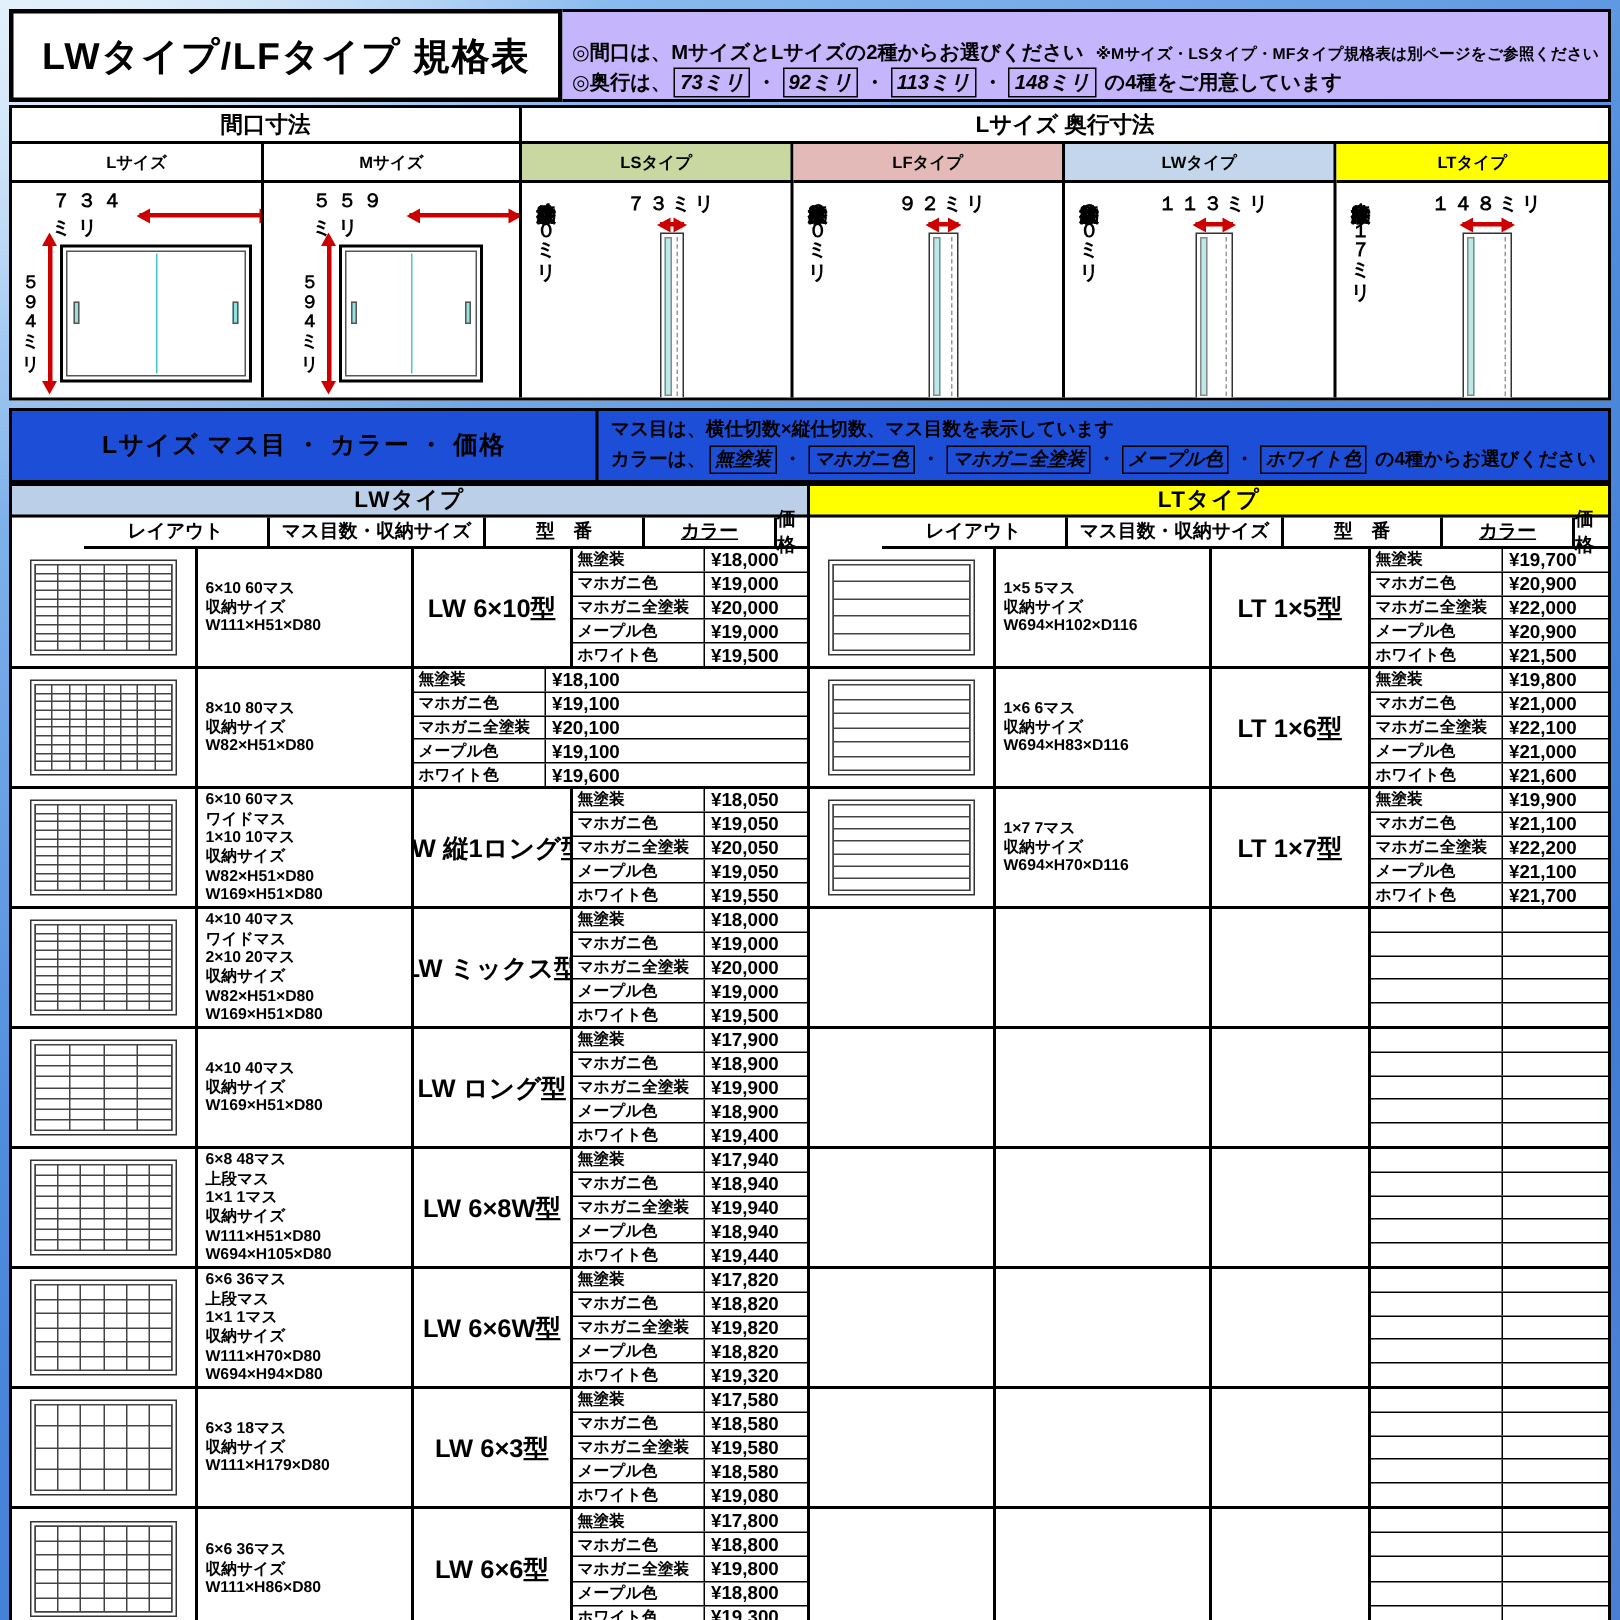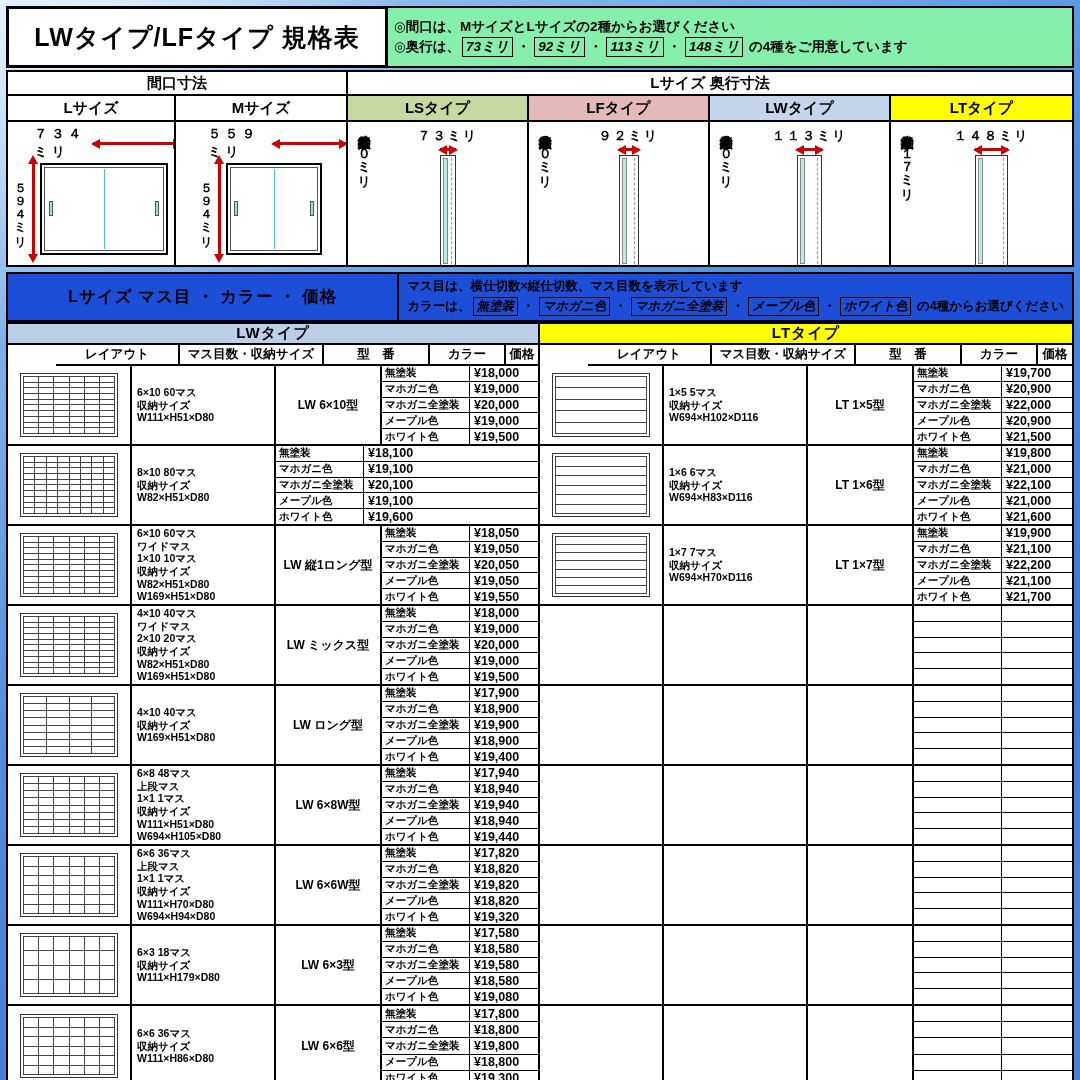--- a/index.html
+++ b/index.html
@@ -11,37 +11,37 @@
       linear-gradient(150deg,#cfe7f8 0%,#8abbee 14%,#4f8cdd 45%,#2e6bcd 100%);
     font-family:"Liberation Sans","DejaVu Sans",sans-serif;color:#000;
   }
   .wrap{position:absolute;top:6px;left:6px;width:1068px;}
   .vtext{writing-mode:vertical-rl;text-orientation:upright;}
 
   
   .topbar{display:flex;height:62px;}
   .title-box{width:382px;background:#fff;border:3px solid #000;box-sizing:border-box;
     display:flex;align-items:center;justify-content:center;font-size:25px;font-weight:bold;letter-spacing:1px;}
-  .notes-box{flex:1;background:#86efac;border:2px solid #000;border-left:none;box-sizing:border-box;
-    padding:18px 6px;display:flex;flex-direction:column;justify-content:center;gap:1px;}
+  .notes-box{flex:1;background:#c4b5fd;border:2px solid #000;border-left:none;box-sizing:border-box;
+    padding:18px 6px;display:flex;flex-direction:column;justify-content:space-between;gap:1px;}
   .nline{display:flex;align-items:baseline;font-weight:bold;font-size:13.5px;white-space:nowrap;}
   .nsub{font-size:10.5px;margin-left:8px;font-weight:bold;}
   .nbox{border:1px solid #000;padding:0 3px;margin:0 2px;font-style:italic;}
   .nsep{margin:0 2px;}
 
   
   .dims{margin-top:2px;height:197px;background:#fff;border:2px solid #000;box-sizing:border-box;
     display:grid;grid-template-columns:168px 172px 181px 181px 181px 181px;grid-template-rows:24px 26px 1fr;}
   .dcell{border-right:2px solid #000;border-bottom:2px solid #000;box-sizing:border-box;
     display:flex;align-items:center;justify-content:center;font-weight:bold;overflow:hidden;}
   .dcell.lastcol{border-right:none;}
   .dcell.lastrow{border-bottom:none;}
   .d-span2{grid-column:1/3;font-size:15px;}
   .d-span4{grid-column:3/7;font-size:15px;}
-  .d-sub{font-size:15px;}
+  .d-sub{font-size:11px;}
   .diag{display:block;position:relative;}
 
   .front-cell{height:100%;display:flex;flex-direction:column;align-items:center;padding-top:3px;box-sizing:border-box;}
   .front-top{display:flex;flex-direction:row;align-items:center;margin-left:32px;}
   .fw-label{font-size:13px;font-weight:bold;letter-spacing:4px;}
   .front-body{display:flex;align-items:center;margin-top:2px;}
   .fh-label{font-size:12px;font-weight:bold;line-height:1;letter-spacing:1px;}
   .arr-h{position:relative;height:3px;background:#cc0000;margin:3px 0 2px;}
   .arr-h::before{content:"";position:absolute;left:-2px;top:-3.5px;border:5px solid transparent;border-left:none;border-right:9px solid #cc0000;}
   .arr-h::after{content:"";position:absolute;right:-2px;top:-3.5px;border:5px solid transparent;border-right:none;border-left:9px solid #cc0000;}
@@ -70,29 +70,29 @@
 
   
   .pricing{display:flex;}
   .ptable{width:534px;box-sizing:border-box;border:2px solid #000;background:#fff;}
   .ptable + .ptable{border-left:none;}
   .t-typehead{height:21px;display:flex;align-items:center;justify-content:center;
     font-size:15px;font-weight:bold;border-bottom:2px solid #000;box-sizing:border-box;letter-spacing:1px;}
   .t-cols{display:flex;height:21px;border-bottom:2px solid #000;box-sizing:border-box;margin-left:48px;}
   .t-col{display:flex;align-items:center;justify-content:center;font-size:12.5px;font-weight:bold;
     border-right:2px solid #000;box-sizing:border-box;}
-  .t-col.w0{width:124px;}.t-col.w1{width:144px;}.t-col.w2{width:106px;}.t-col.w3{width:76px;}
+  .t-col.w0{width:124px;}.t-col.w1{width:144px;}.t-col.w2{width:106px;}.t-col.w3{width:88px;text-decoration:underline;}
   .t-col.w4{flex:1;border-right:none;}
   .t-row{display:flex;height:80px;border-bottom:2px solid #000;box-sizing:border-box;}
   .ptable .t-row:last-child{border-bottom:none;}
   .cell{border-right:2px solid #000;box-sizing:border-box;overflow:hidden;}
   .c0{width:124px;display:flex;align-items:center;justify-content:center;}
   .c1{width:144px;display:flex;flex-direction:column;justify-content:center;padding:2px 5px;}
   .c2{width:106px;display:flex;align-items:center;justify-content:center;
-    font-size:12px;font-weight:bold;text-align:center;white-space:nowrap;}
+    font-size:17px;font-weight:bold;text-align:center;white-space:nowrap;}
   .c34{flex:1;display:flex;flex-direction:column;border-right:none;}
   .sub{flex:1;display:flex;border-bottom:1px solid #000;box-sizing:border-box;min-height:0;}
   .sub:last-child{border-bottom:none;}
   .sub-color{width:88px;border-right:1px solid #000;box-sizing:border-box;
     font-size:10.5px;font-weight:bold;display:flex;align-items:center;padding-left:3px;white-space:nowrap;overflow:hidden;}
   .sub-price{flex:1;font-size:12.5px;font-weight:bold;display:flex;align-items:center;padding-left:4px;white-space:nowrap;}
   .spec-line{font-size:10.5px;font-weight:bold;line-height:1.2;white-space:nowrap;}
   .thumb{width:98px;height:64px;border:1px solid #333;padding:2px;box-sizing:border-box;background:#fff;}
   .thumb-grid{width:100%;height:100%;display:grid;gap:1px;background:#444;border:1px solid #444;box-sizing:border-box;}
   .thumb-cell{background:#fff;min-width:0;min-height:0;}
@@ -100,20 +100,21 @@
 </head>
 <body>
 
 <div class="wrap">
 
   <div class="topbar">
     <div class="title-box">LWタイプ/LFタイプ 規格表</div>
     <div class="notes-box">
       <div class="nline">
         <span>◎間口は、MサイズとLサイズの2種からお選びください</span>
+        <span class="nsub">※Mサイズ・LSタイプ・MFタイプ規格表は別ページをご参照ください</span>
       </div>
       <div class="nline" id="depth-note-line">
           <span class="npre">◎奥行は、</span>
           <span class="nbox">73ミリ</span>
           <span class="nsep">・</span>
           <span class="nbox">92ミリ</span>
           <span class="nsep">・</span>
           <span class="nbox">113ミリ</span>
           <span class="nsep">・</span>
           <span class="nbox">148ミリ</span>

